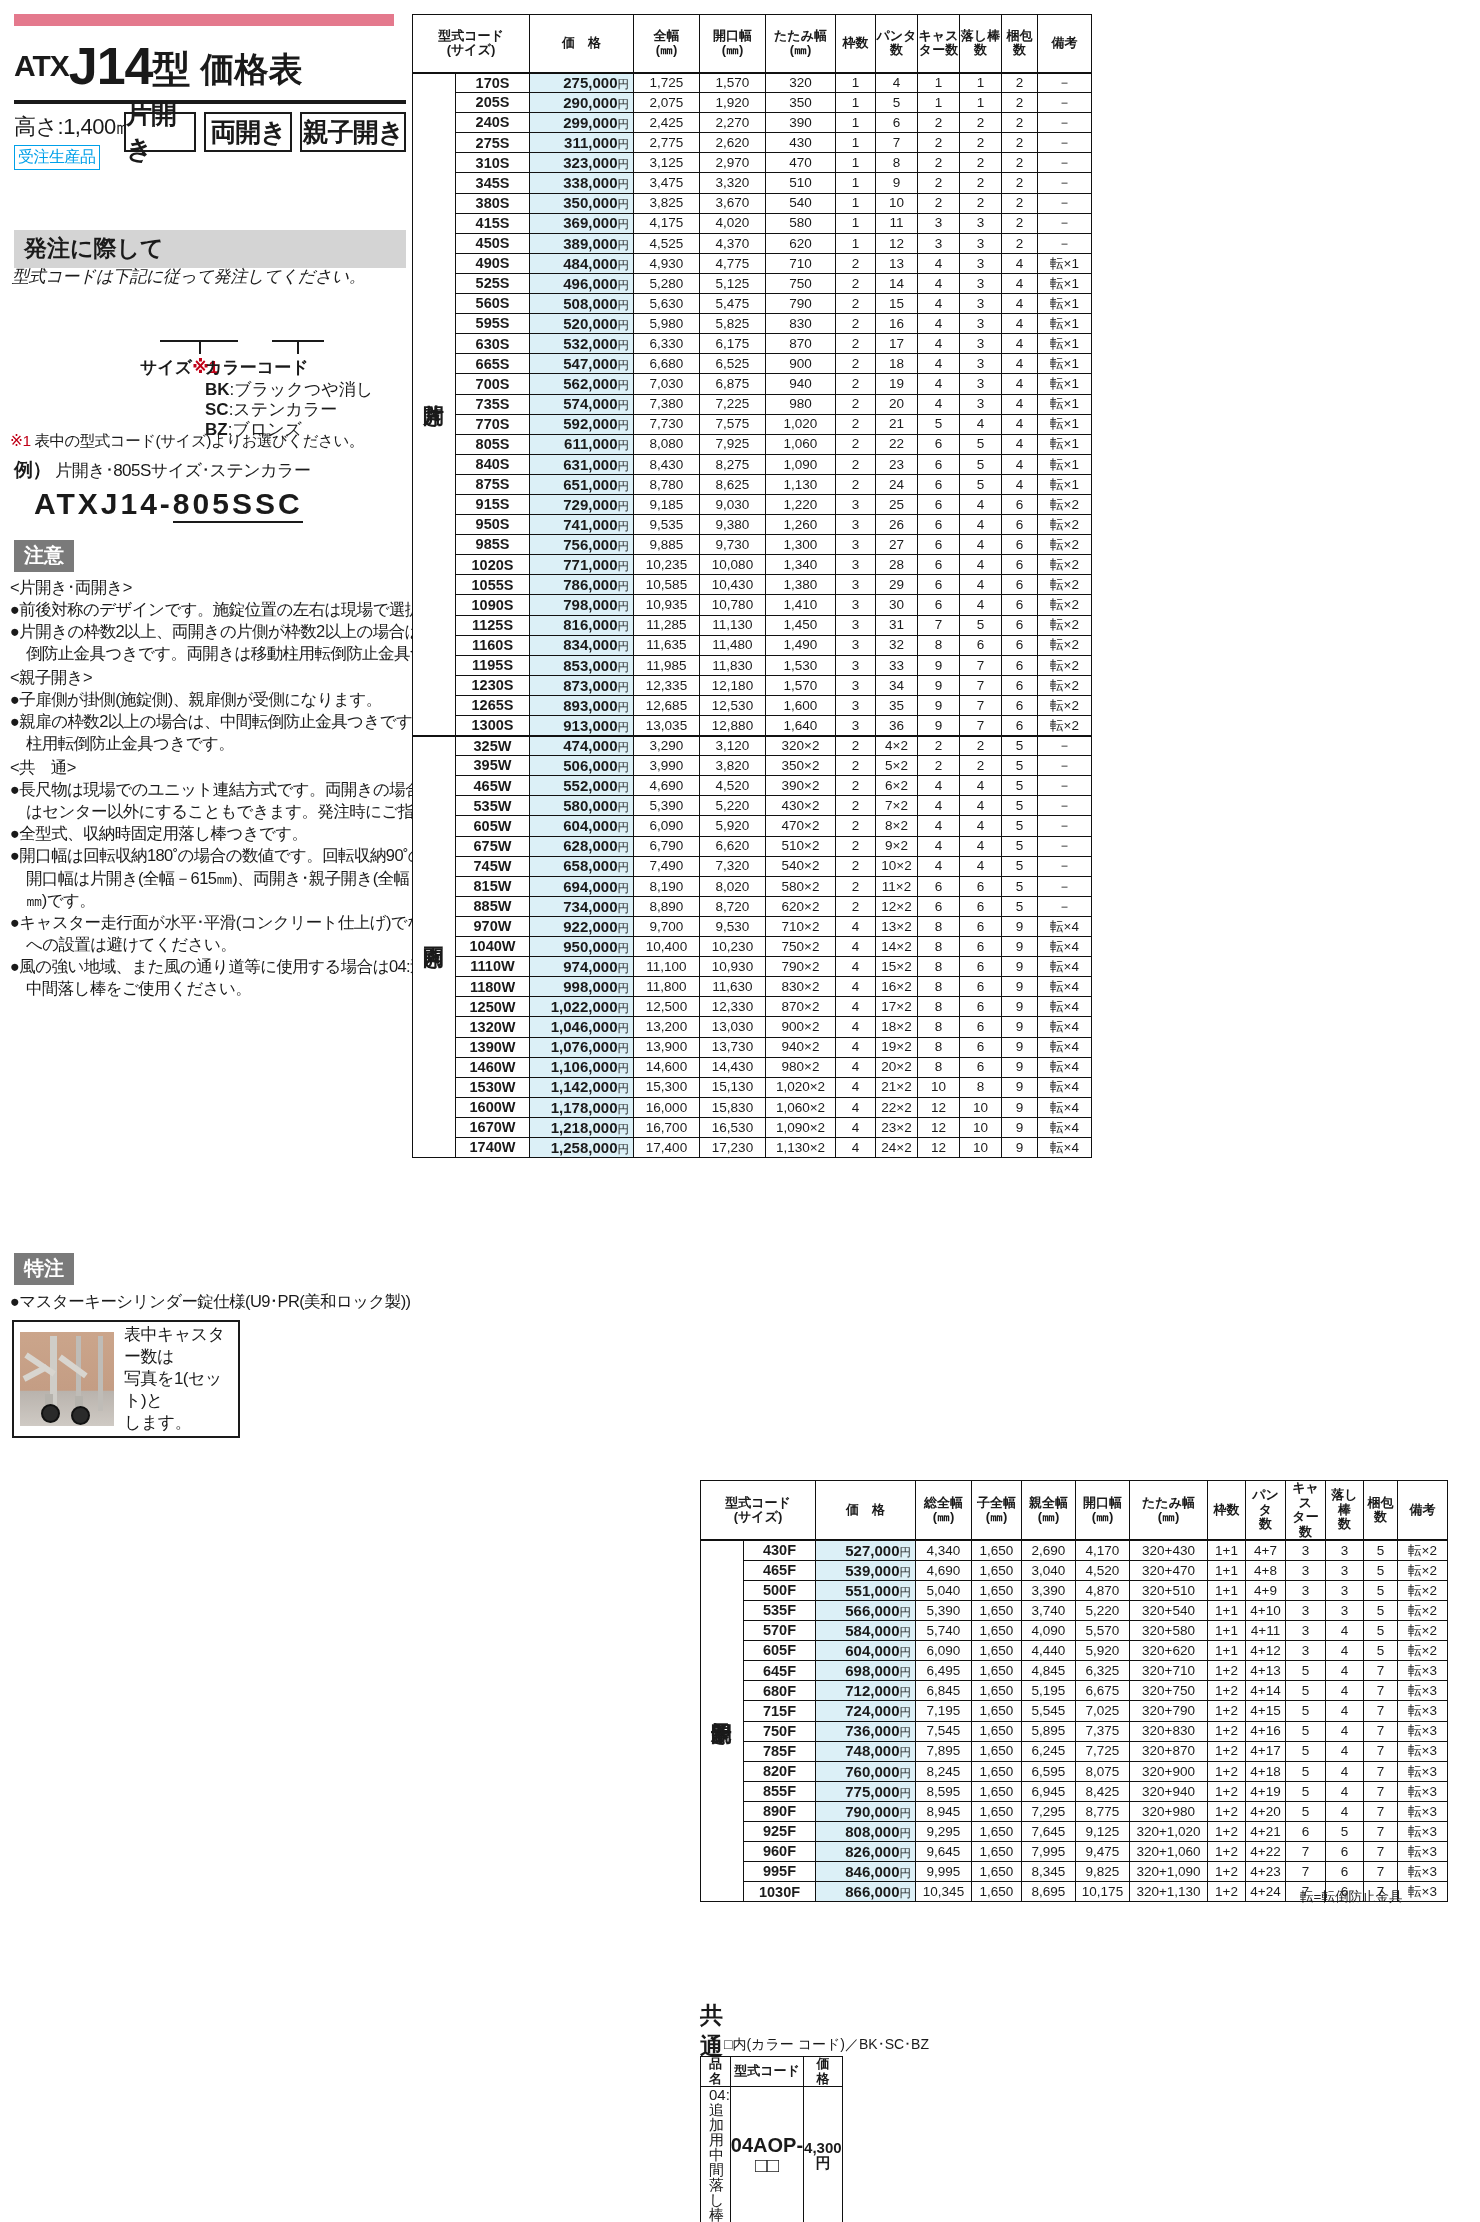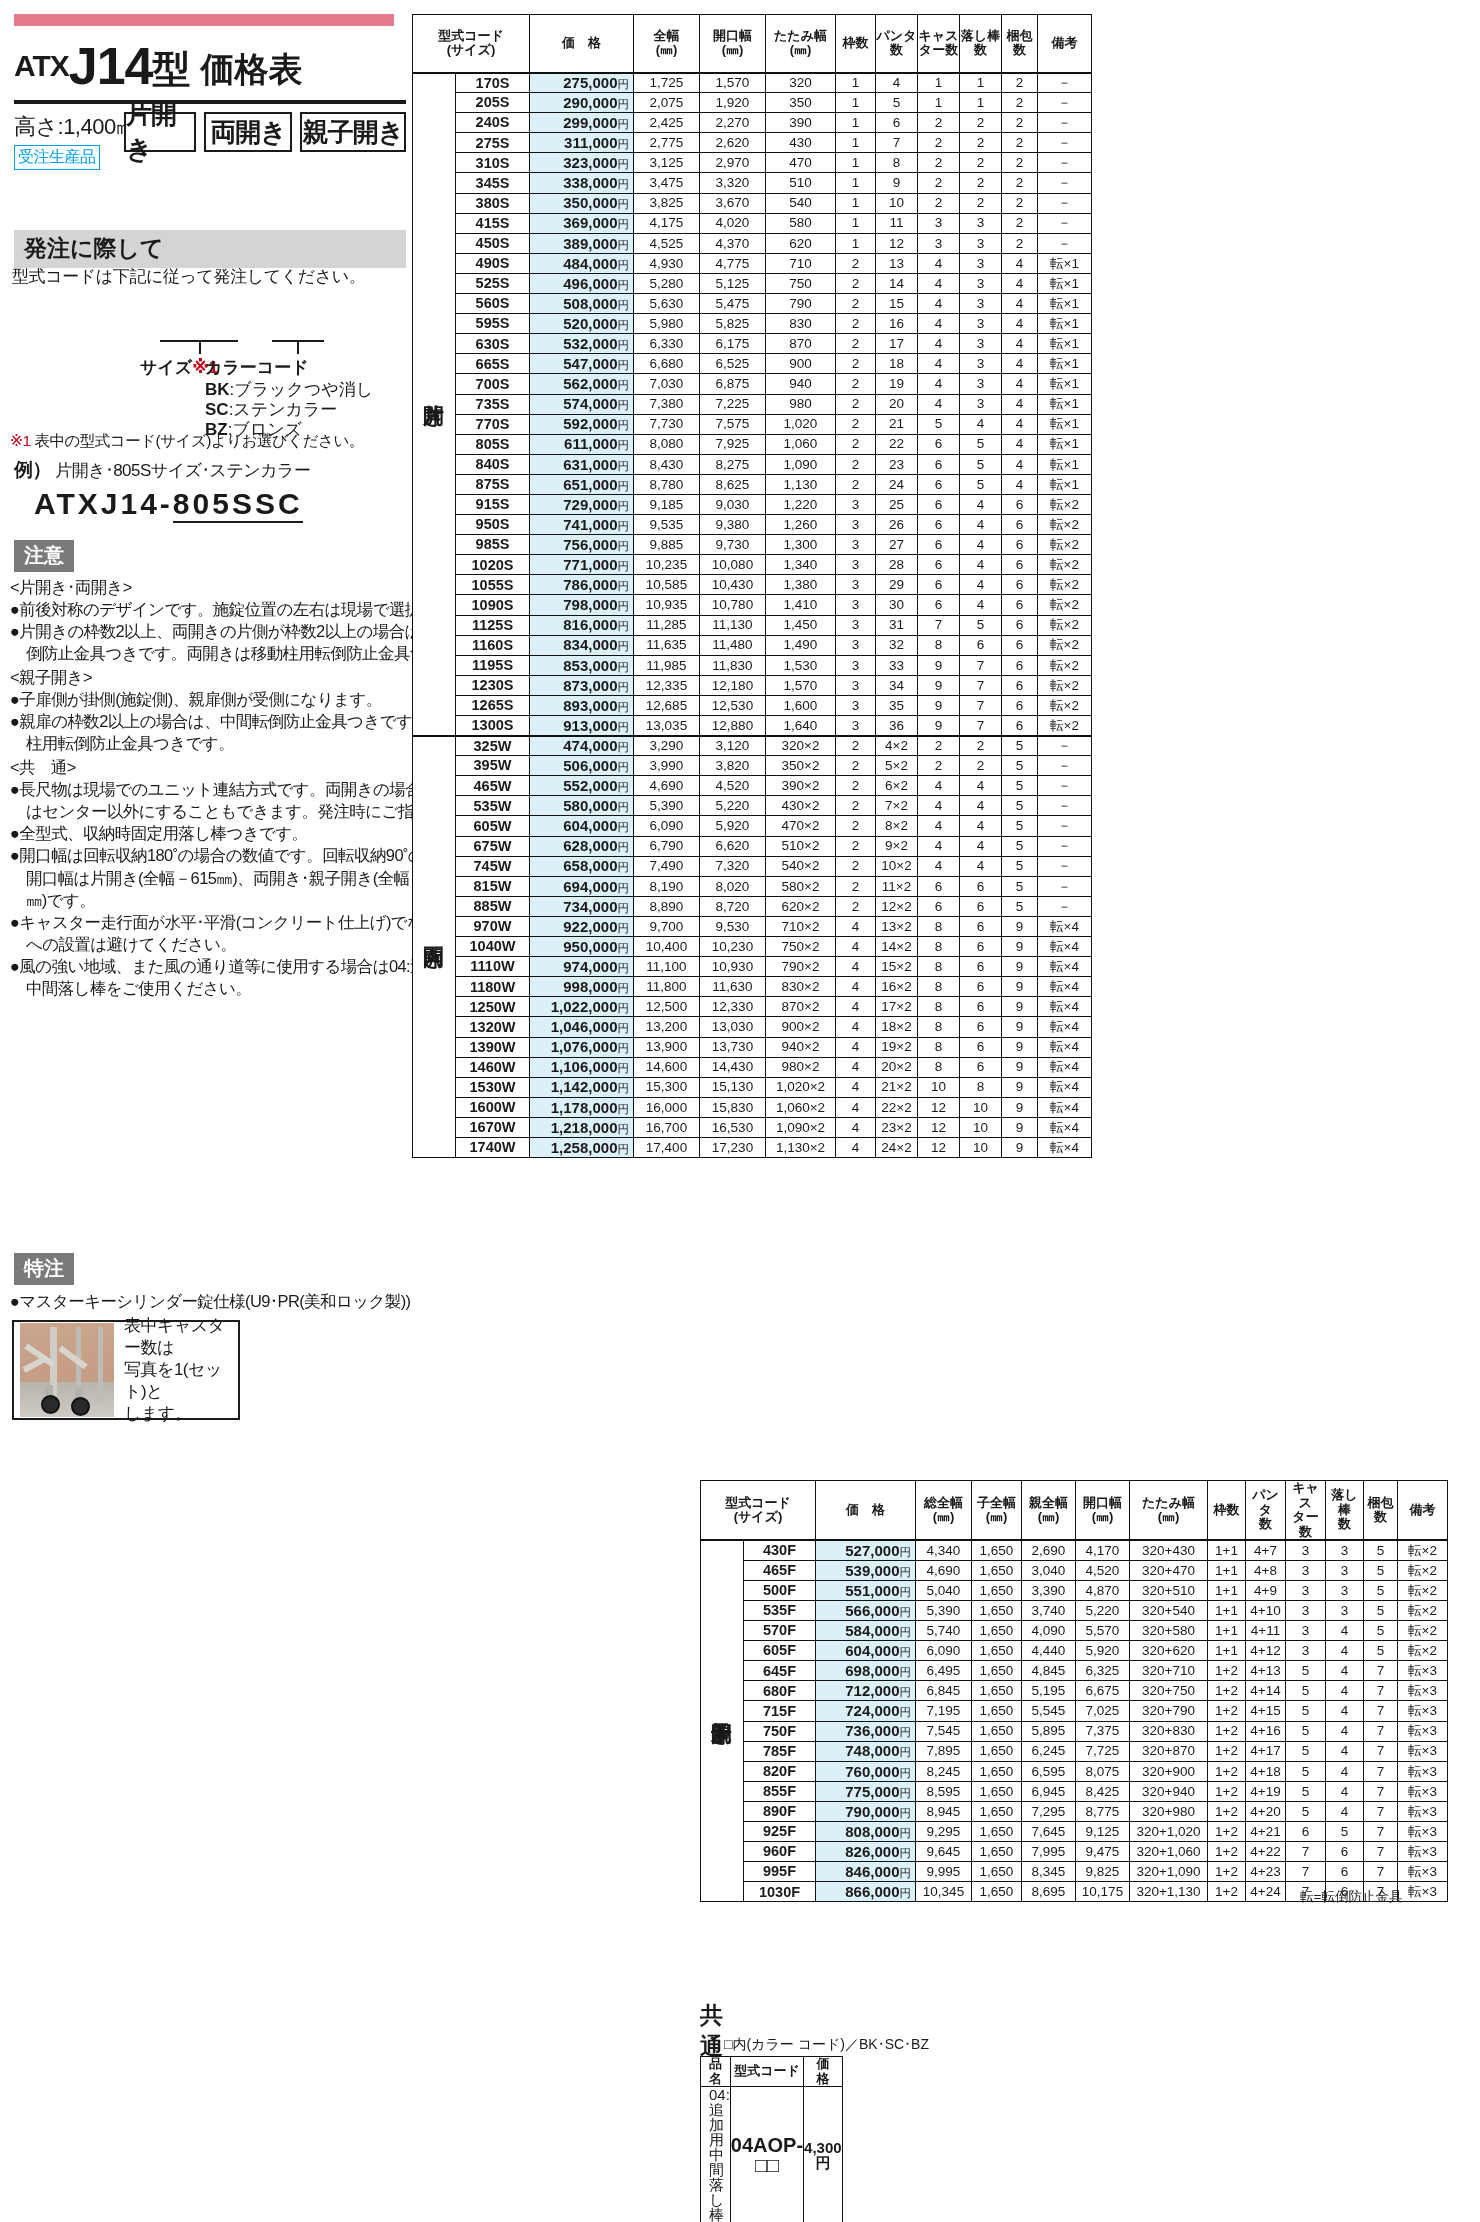--- a/index.html
+++ b/index.html
@@ -63,21 +63,21 @@
   .ex b { font-size:19px; font-weight:700; }
   .excode { position:absolute; left:34px; top:487px; font-size:30px; font-weight:700; letter-spacing:3px; white-space:nowrap; }
   .excode u { text-decoration:none; border-bottom:2px solid #1a1a1a; padding-bottom:1px; }
 
   .tagbox { position:absolute; background:#7a7a7a; color:#fff; font-size:20px; font-weight:700;
             padding:2px 10px 3px 10px; letter-spacing:0px; }
 
   .bulletlist { position:absolute; left:10px; font-size:16.5px; line-height:1.34; letter-spacing:-0.6px; width:400px; }
   .bulletlist div { white-space:nowrap; }
 
-  .photobox { position:absolute; left:12px; top:1320px; width:228px; height:100px;
+  .photobox { position:absolute; left:12px; top:1320px; width:228px; height:118px;
               border:2px solid #1a1a1a; background:#fff; display:flex; align-items:center; padding:6px; }
   .photo { width:94px; height:94px; position:relative; overflow:hidden; background:#c8a288; flex:0 0 auto; }
   .photo .grd { position:absolute; inset:0; background:linear-gradient(180deg,#cba58b 0%,#c49d84 62%,#b9b3ad 63%,#cfcac4 100%); }
   .photo .post { position:absolute; top:4%; width:7px; height:78%; background:#cfcdc8; }
   .photo .post2 { position:absolute; top:4%; width:5px; height:80%; background:#bfbcb7; }
   .photo .arm { position:absolute; height:6px; background:#d8d5cf; transform-origin:left center; }
   .photo .wheel { position:absolute; width:19px; height:19px; border-radius:50%; background:#2a2a2a; border:2px solid #111; }
   .photo .wmount { position:absolute; width:8px; height:13px; background:#b5b2ac; }
   .photocap { font-size:17px; line-height:1.3; letter-spacing:-0.5px; margin-left:10px; }
 
@@ -120,21 +120,21 @@
       <div class="hsblock">
         <div class="hs">高さ:1,400㎜</div>
         <div class="jyuchu">受注生産品</div>
       </div>
       <div class="typebox tb1">片開き</div>
       <div class="typebox tb2">両開き</div>
       <div class="typebox tb3">親子開き</div>
     </div>
 
     <div class="secthead wide" style="top:230px;">発注に際して</div>
-    <div class="ptxt" style="left:12px; top:266px;">型式コードは下記に従って発注してください。</div>
+    <div class="ptxt" style="left:12px; top:266px;font-style:italic;">型式コードは下記に従って発注してください。</div>
 
 
     <div class="leader">
       <div class="hline" style="left:150px; top:340px; width:78px;"></div>
       <div class="vline" style="left:189px; top:340px; height:14px;"></div>
       <div class="hline" style="left:262px; top:340px; width:52px;"></div>
       <div class="vline" style="left:287px; top:340px; height:14px;"></div>
     </div>
 
     <div class="lbl-size"><span>サイズ</span><span class="red">※1</span></div>

